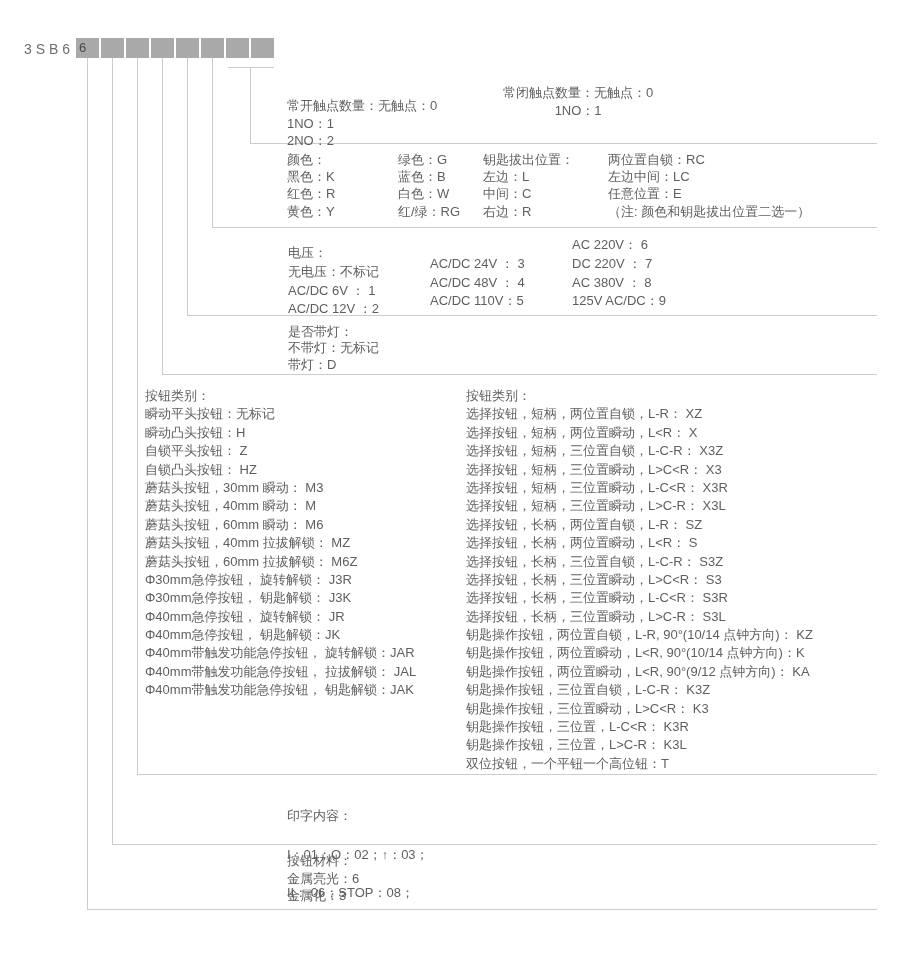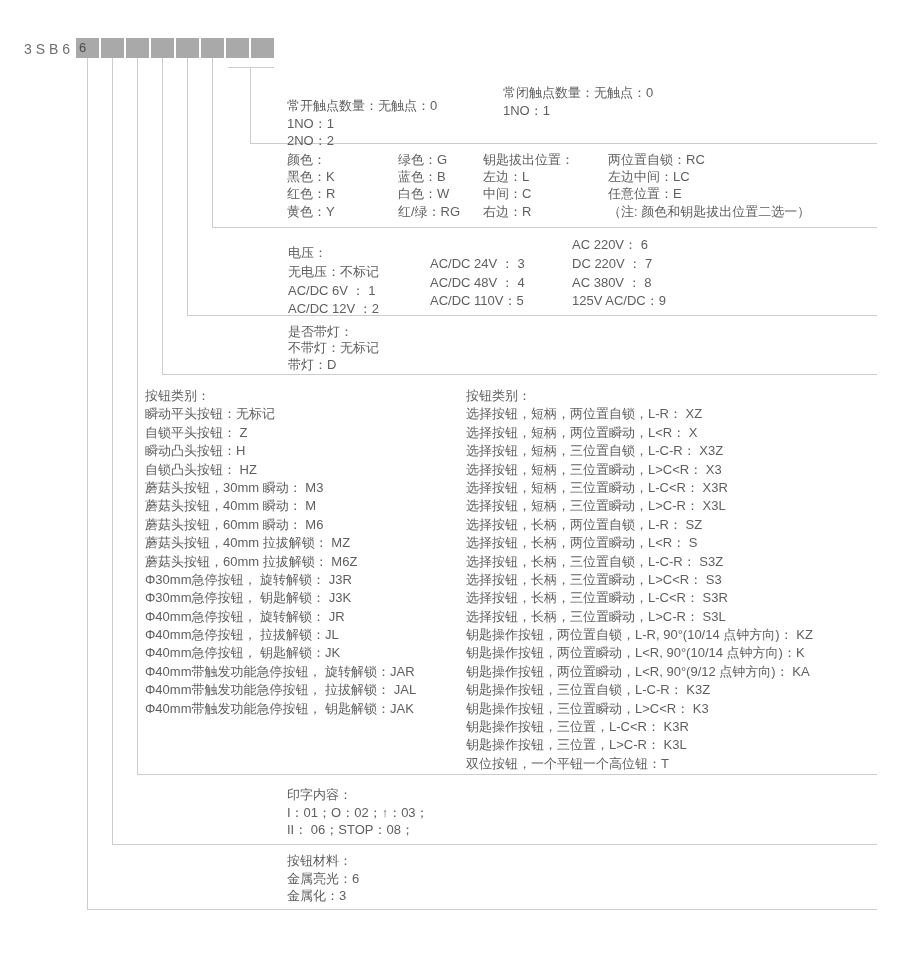--- a/index.html
+++ b/index.html
@@ -24,21 +24,21 @@
   .hline{position:absolute;height:1px;background:var(--line-color);}
 
   .col{position:absolute;font-size:13px;color:var(--text-color);white-space:nowrap;}
   .ln{white-space:nowrap;}
 
   .s-contacts .ln{line-height:17.5px;height:17.5px;}
   .s-color    .ln{line-height:17.2px;height:17.2px;}
   .s-voltage  .ln{line-height:18.8px;height:18.8px;}
   .s-lamp     .ln{line-height:16.3px;height:16.3px;}
   .s-cat      .ln{line-height:18.4px;height:18.4px;}
-  .s-print    .ln{line-height:17.6px;height:17.6px;}
+  .s-print    .ln{line-height:17.6px;height:17.6px;margin-top:21px;}
   .s-material .ln{line-height:17.6px;height:17.6px;}
 </style>
 </head>
 <body>
 
 <div class="stage">
 
   <div class="prefix">3 S B 6</div>
   <div class="boxes">
       <div class="cbox">6</div>
@@ -71,21 +71,21 @@
 
   <div class="hline" style="left:228px;top:67px;width:46px;"></div>
   <div class="vline" style="left:250px;top:67px;height:77px;"></div>
   <div class="hline" style="left:250px;top:143px;width:627px;"></div>
 
   <div class="col s-contacts" style="left:287px;top:97px;">
       <div class="ln">常开触点数量：无触点：0</div>
       <div class="ln">1NO：1</div>
       <div class="ln">2NO：2</div>
     </div>
-  <div class="col s-contacts" style="left:503px;top:84px;">
+  <div class="col s-contacts" style="left:503px;top:84px;text-align:center;">
       <div class="ln">常闭触点数量：无触点：0</div>
       <div class="ln">1NO：1</div>
     </div>
 
   <div class="col s-color" style="left:287px;top:151px;">
       <div class="ln">颜色：</div>
       <div class="ln">黑色：K</div>
       <div class="ln">红色：R</div>
       <div class="ln">黄色：Y</div>
     </div>
@@ -129,32 +129,31 @@
 
   <div class="col s-lamp" style="left:288px;top:324px;">
       <div class="ln">是否带灯：</div>
       <div class="ln">不带灯：无标记</div>
       <div class="ln">带灯：D</div>
     </div>
 
   <div class="col s-cat" style="left:145px;top:387px;">
       <div class="ln">按钮类别：</div>
       <div class="ln">瞬动平头按钮：无标记</div>
+      <div class="ln">瞬动凸头按钮：H</div>
       <div class="ln">自锁平头按钮： Z</div>
-      <div class="ln">瞬动凸头按钮：H</div>
       <div class="ln">自锁凸头按钮： HZ</div>
       <div class="ln">蘑菇头按钮，30mm 瞬动： M3</div>
       <div class="ln">蘑菇头按钮，40mm 瞬动： M</div>
       <div class="ln">蘑菇头按钮，60mm 瞬动： M6</div>
       <div class="ln">蘑菇头按钮，40mm 拉拔解锁： MZ</div>
       <div class="ln">蘑菇头按钮，60mm 拉拔解锁： M6Z</div>
       <div class="ln">Φ30mm急停按钮， 旋转解锁： J3R</div>
       <div class="ln">Φ30mm急停按钮， 钥匙解锁： J3K</div>
       <div class="ln">Φ40mm急停按钮， 旋转解锁： JR</div>
-      <div class="ln">Φ40mm急停按钮， 拉拔解锁：JL</div>
       <div class="ln">Φ40mm急停按钮， 钥匙解锁：JK</div>
       <div class="ln">Φ40mm带触发功能急停按钮， 旋转解锁：JAR</div>
       <div class="ln">Φ40mm带触发功能急停按钮， 拉拔解锁： JAL</div>
       <div class="ln">Φ40mm带触发功能急停按钮， 钥匙解锁：JAK</div>
     </div>
   <div class="col s-cat" style="left:466px;top:387px;">
       <div class="ln">按钮类别：</div>
       <div class="ln">选择按钮，短柄，两位置自锁，L-R： XZ</div>
       <div class="ln">选择按钮，短柄，两位置瞬动，L&lt;R： X</div>
       <div class="ln">选择按钮，短柄，三位置自锁，L-C-R： X3Z</div>

